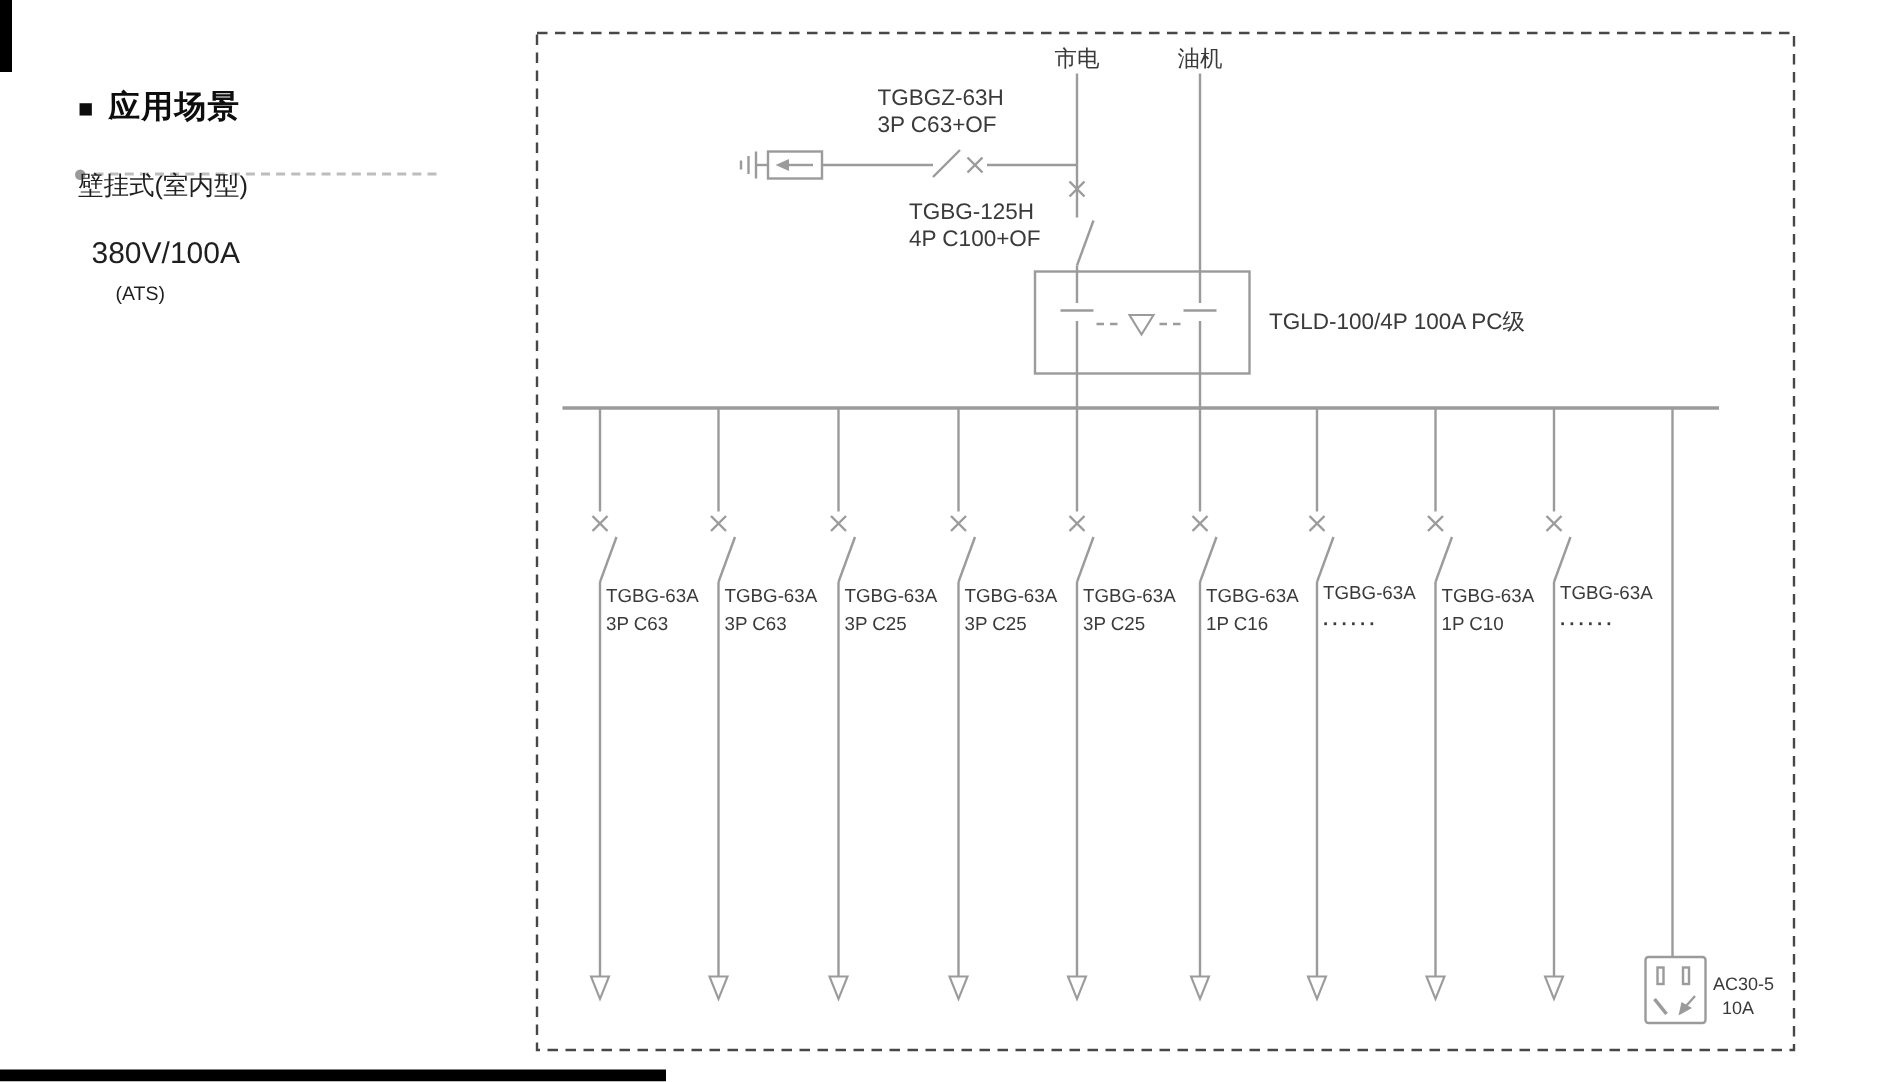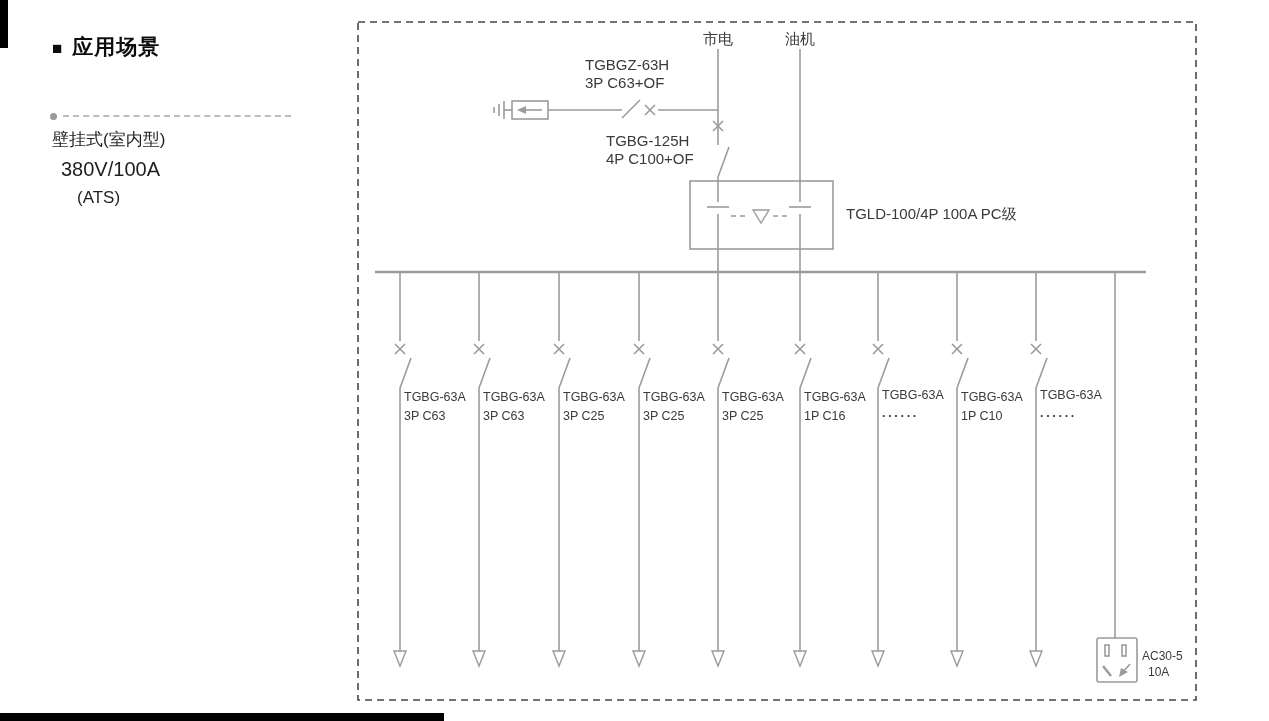--- a/index.html
+++ b/index.html
@@ -3,27 +3,27 @@
 <meta charset="utf-8">
 <style>
   html,body{margin:0;padding:0;background:#ffffff;width:1269px;height:721px;overflow:hidden;
     font-family:"Liberation Sans", sans-serif;}
   .abs{position:absolute;}
   #stage{position:relative;width:1269px;height:721px;background:#fff;}
 
   
   .black-sliver{left:0;top:0;width:8px;height:48px;background:#000;}
   .bottom-bar{left:0;top:713px;width:444px;height:8px;background:#000;}
-  .title-row{left:52px;top:33px;font-size:21px;font-weight:bold;color:#0d0d0d;letter-spacing:1px;}
+  .title-row{left:52px;top:57px;font-size:21px;font-weight:bold;color:#0d0d0d;letter-spacing:1px;}
   .title-row .bullet{font-size:17px;margin-right:9px;}
   .sep-dot{left:50px;top:113px;width:7px;height:7px;border-radius:50%;background:#9a9a9a;}
   .sep-dash{left:63px;top:115px;width:228px;border-top:2px dashed #bdbdbd;}
-  .lp-line1{left:52px;top:128px;font-size:17px;color:#1f1f1f;}
+  .lp-line1{left:52px;top:112px;font-size:17px;color:#1f1f1f;}
   .lp-line2{left:61px;top:158px;font-size:20px;color:#1f1f1f;}
-  .lp-line3{left:77px;top:188px;font-size:17px;color:#1f1f1f;}
+  .lp-line3{left:77px;top:188px;font-size:13px;color:#1f1f1f;}
 
   
   svg text{fill:#3a3a3a;font-family:"Liberation Sans", sans-serif;}
   .w{stroke:#9b9b9b;stroke-width:1.6;fill:none;}
   .bus{stroke:#9b9b9b;stroke-width:2.4;fill:none;}
   .box{stroke:#9b9b9b;stroke-width:1.6;fill:none;}
   .dash{stroke:#9b9b9b;stroke-width:1.6;stroke-dasharray:5 4;fill:none;}
   .arrow{fill:#ffffff;stroke:#9b9b9b;stroke-width:1.4;}
   .solid{fill:#9b9b9b;stroke:none;}
   .frame{fill:none;stroke:#474747;stroke-width:1.6;stroke-dasharray:7 5;}

